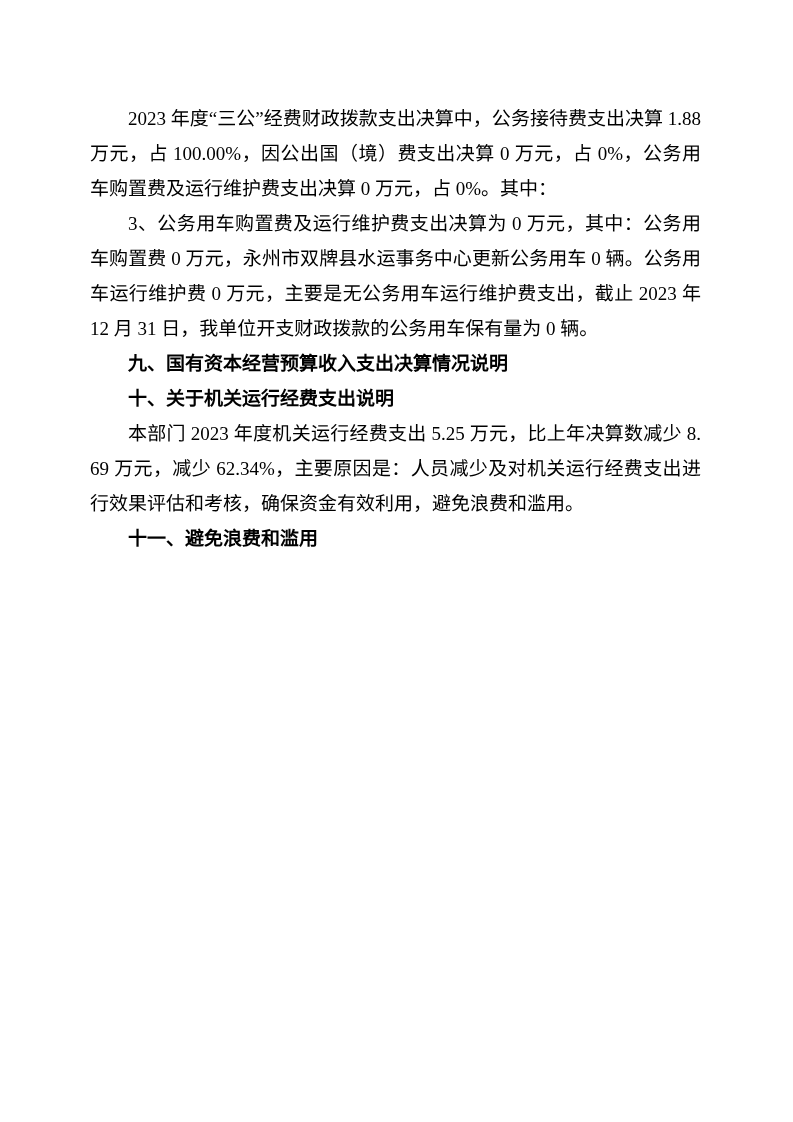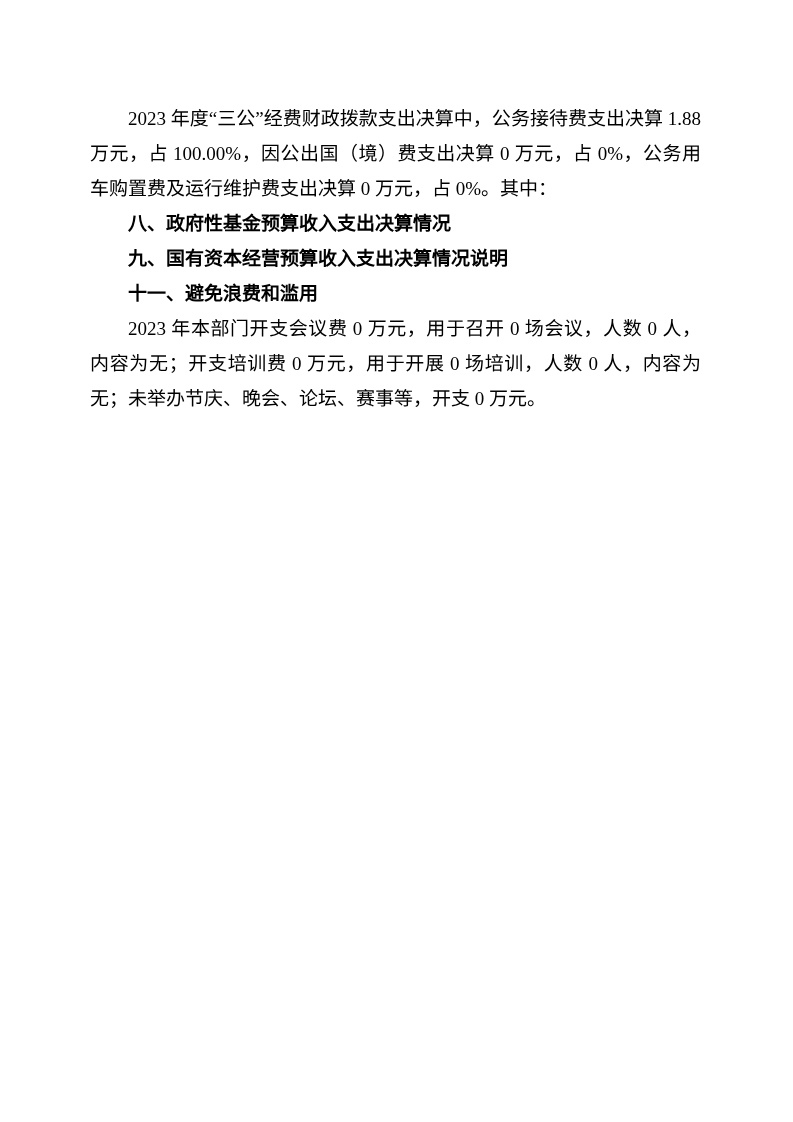--- a/index.html
+++ b/index.html
@@ -41,18 +41,19 @@
     font-family: "Liberation Sans", "DejaVu Sans", sans-serif;
     text-align: left;
   }
 </style>
 </head>
 <body>
 
 <div class="page">
   <div class="content">
     <p class="para">2023 年度“三公”经费财政拨款支出决算中，公务接待费支出决算 1.88 万元，占 100.00%，因公出国（境）费支出决算 0 万元，占 0%，公务用车购置费及运行维护费支出决算 0 万元，占 0%。其中：</p>
-    <h2 class="heading">八、政府性基金预算收入支出决算情况</h2>
+    <p class="para">3、公务用车购置费及运行维护费支出决算为 0 万元，其中：公务用车购置费 0 万元，永州市双牌县水运事务中心更新公务用车 0 辆。公务用车运行维护费 0 万元，主要是无公务用车运行维护费支出，截止 2023 年 12 月 31 日，我单位开支财政拨款的公务用车保有量为 0 辆。</p>
     <h2 class="heading">九、国有资本经营预算收入支出决算情况说明</h2>
+    <h2 class="heading">十、关于机关运行经费支出说明</h2>
+    <p class="para">本部门 2023 年度机关运行经费支出 5.25 万元，比上年决算数减少 8.69 万元，减少 62.34%，主要原因是：人员减少及对机关运行经费支出进行效果评估和考核，确保资金有效利用，避免浪费和滥用。</p>
     <h2 class="heading">十一、避免浪费和滥用</h2>
-    <p class="para">2023 年本部门开支会议费 0 万元，用于召开 0 场会议，人数 0 人，内容为无；开支培训费 0 万元，用于开展 0 场培训，人数 0 人，内容为无；未举办节庆、晚会、论坛、赛事等，开支 0 万元。</p>
   </div>
 </div>
 
 </body></html>

